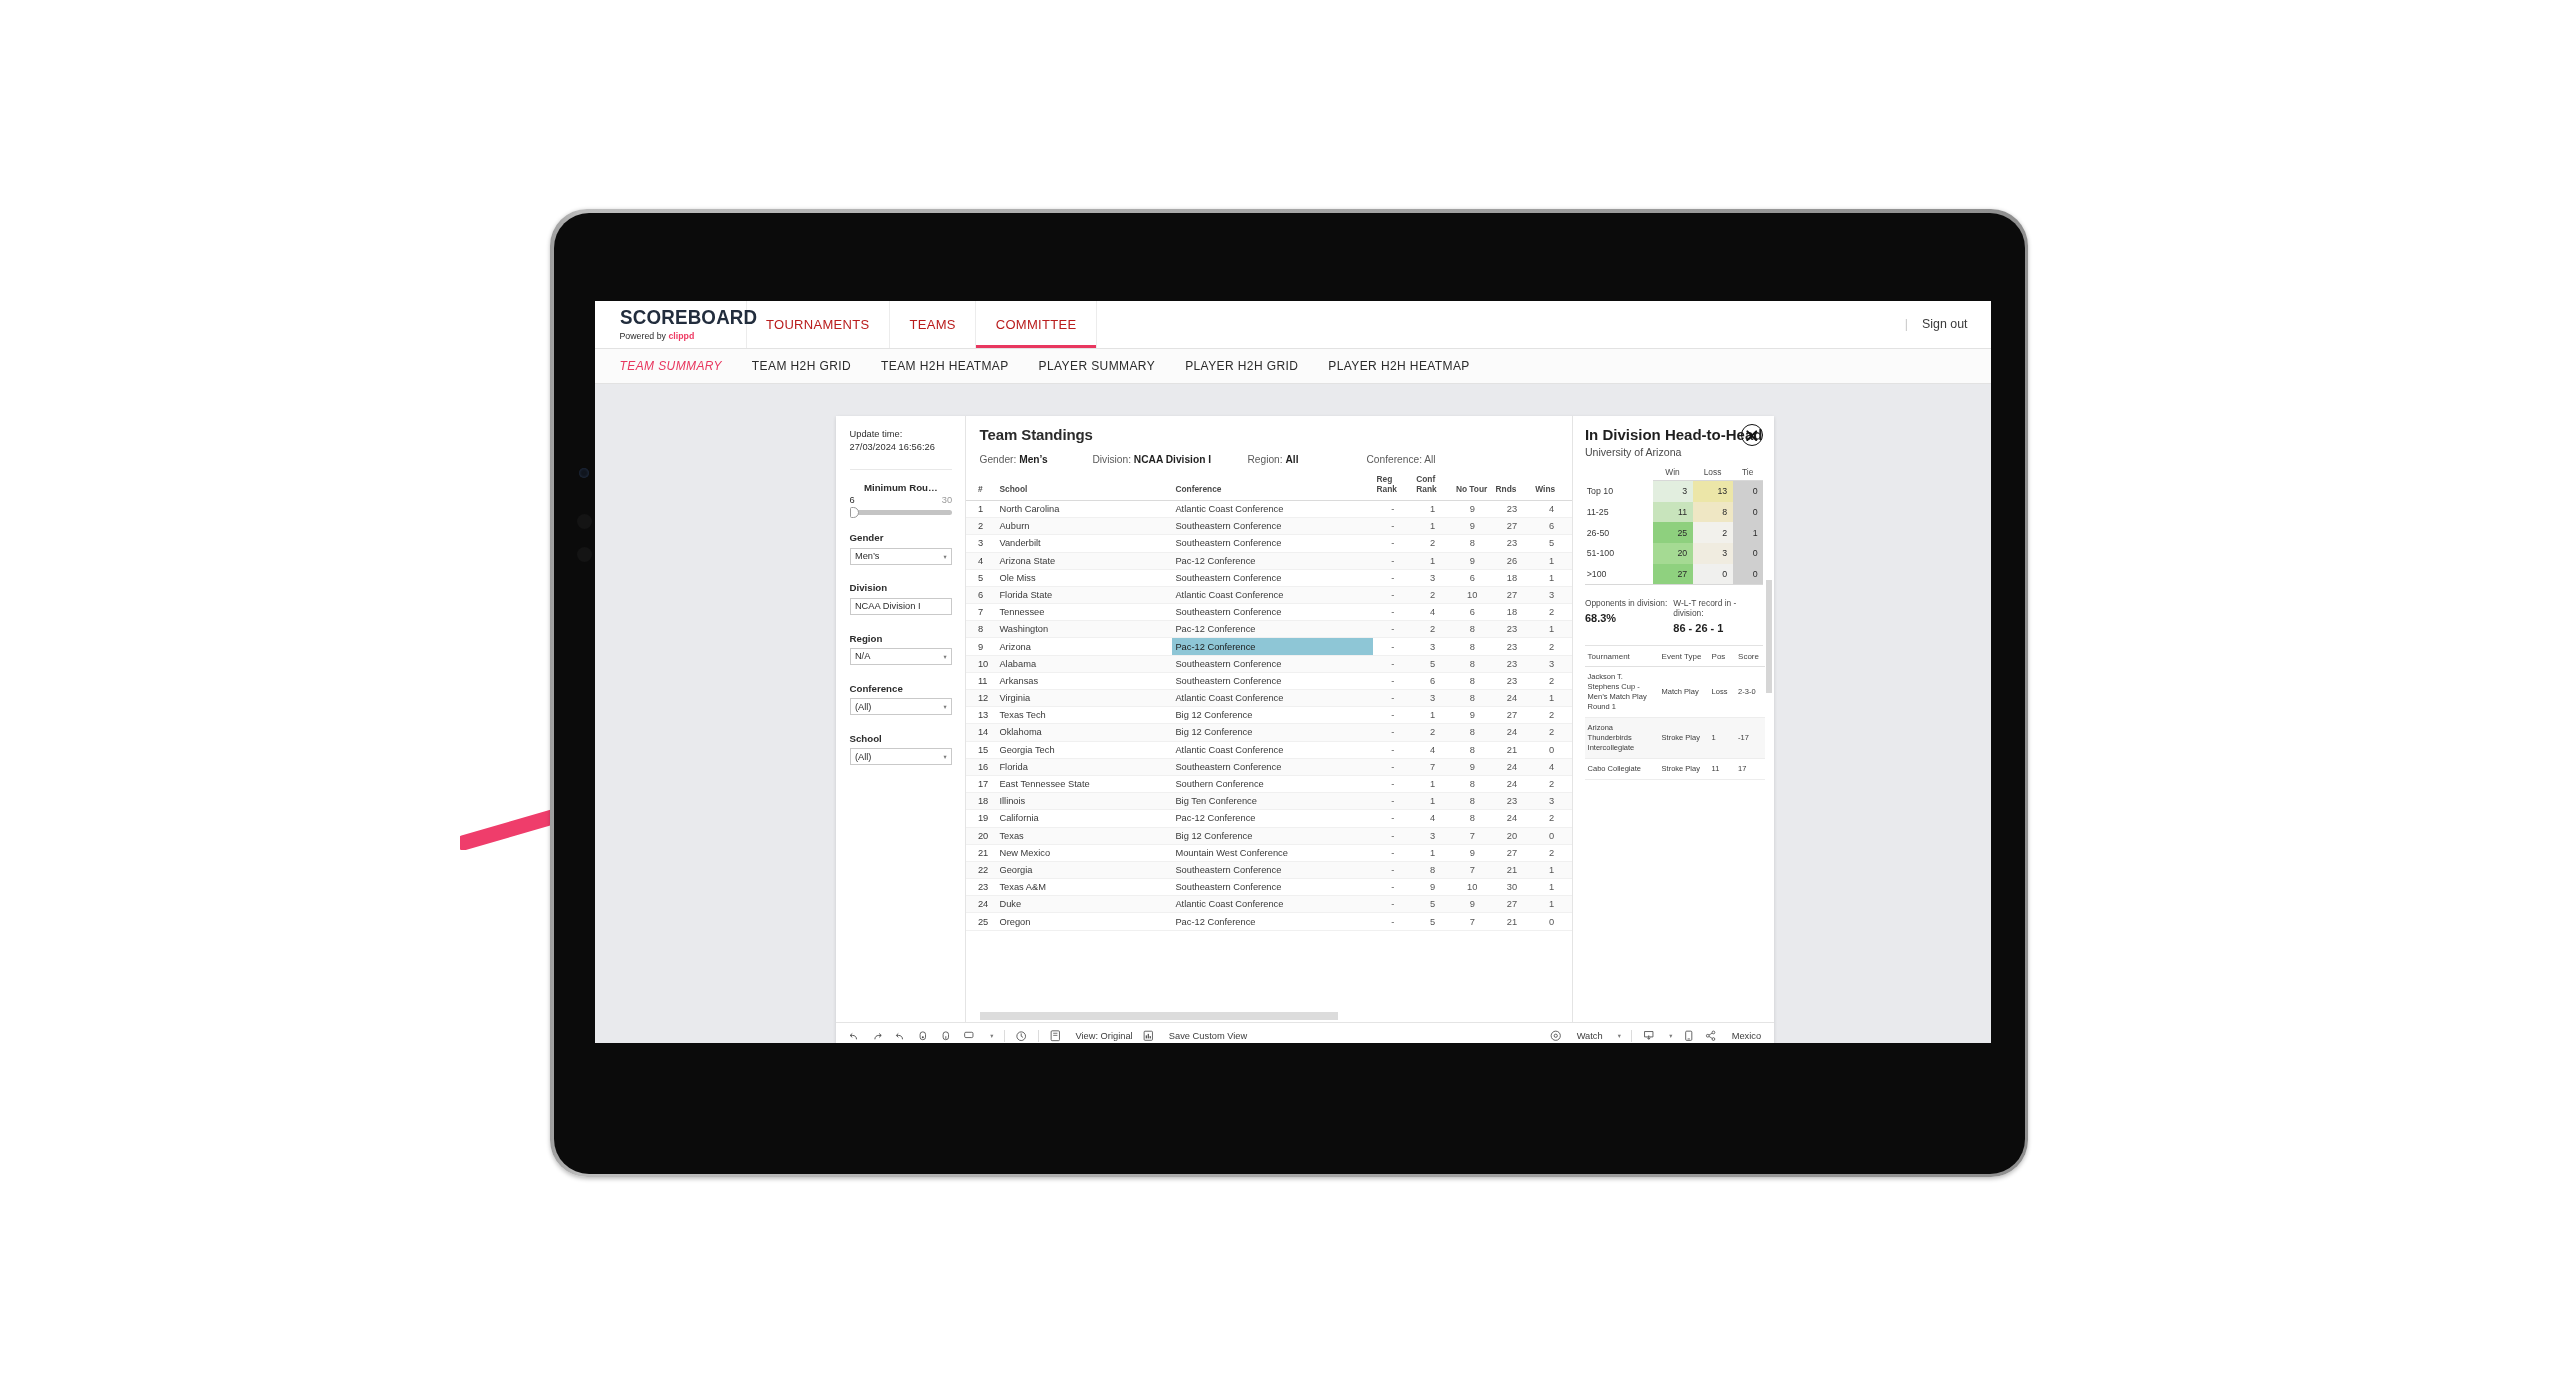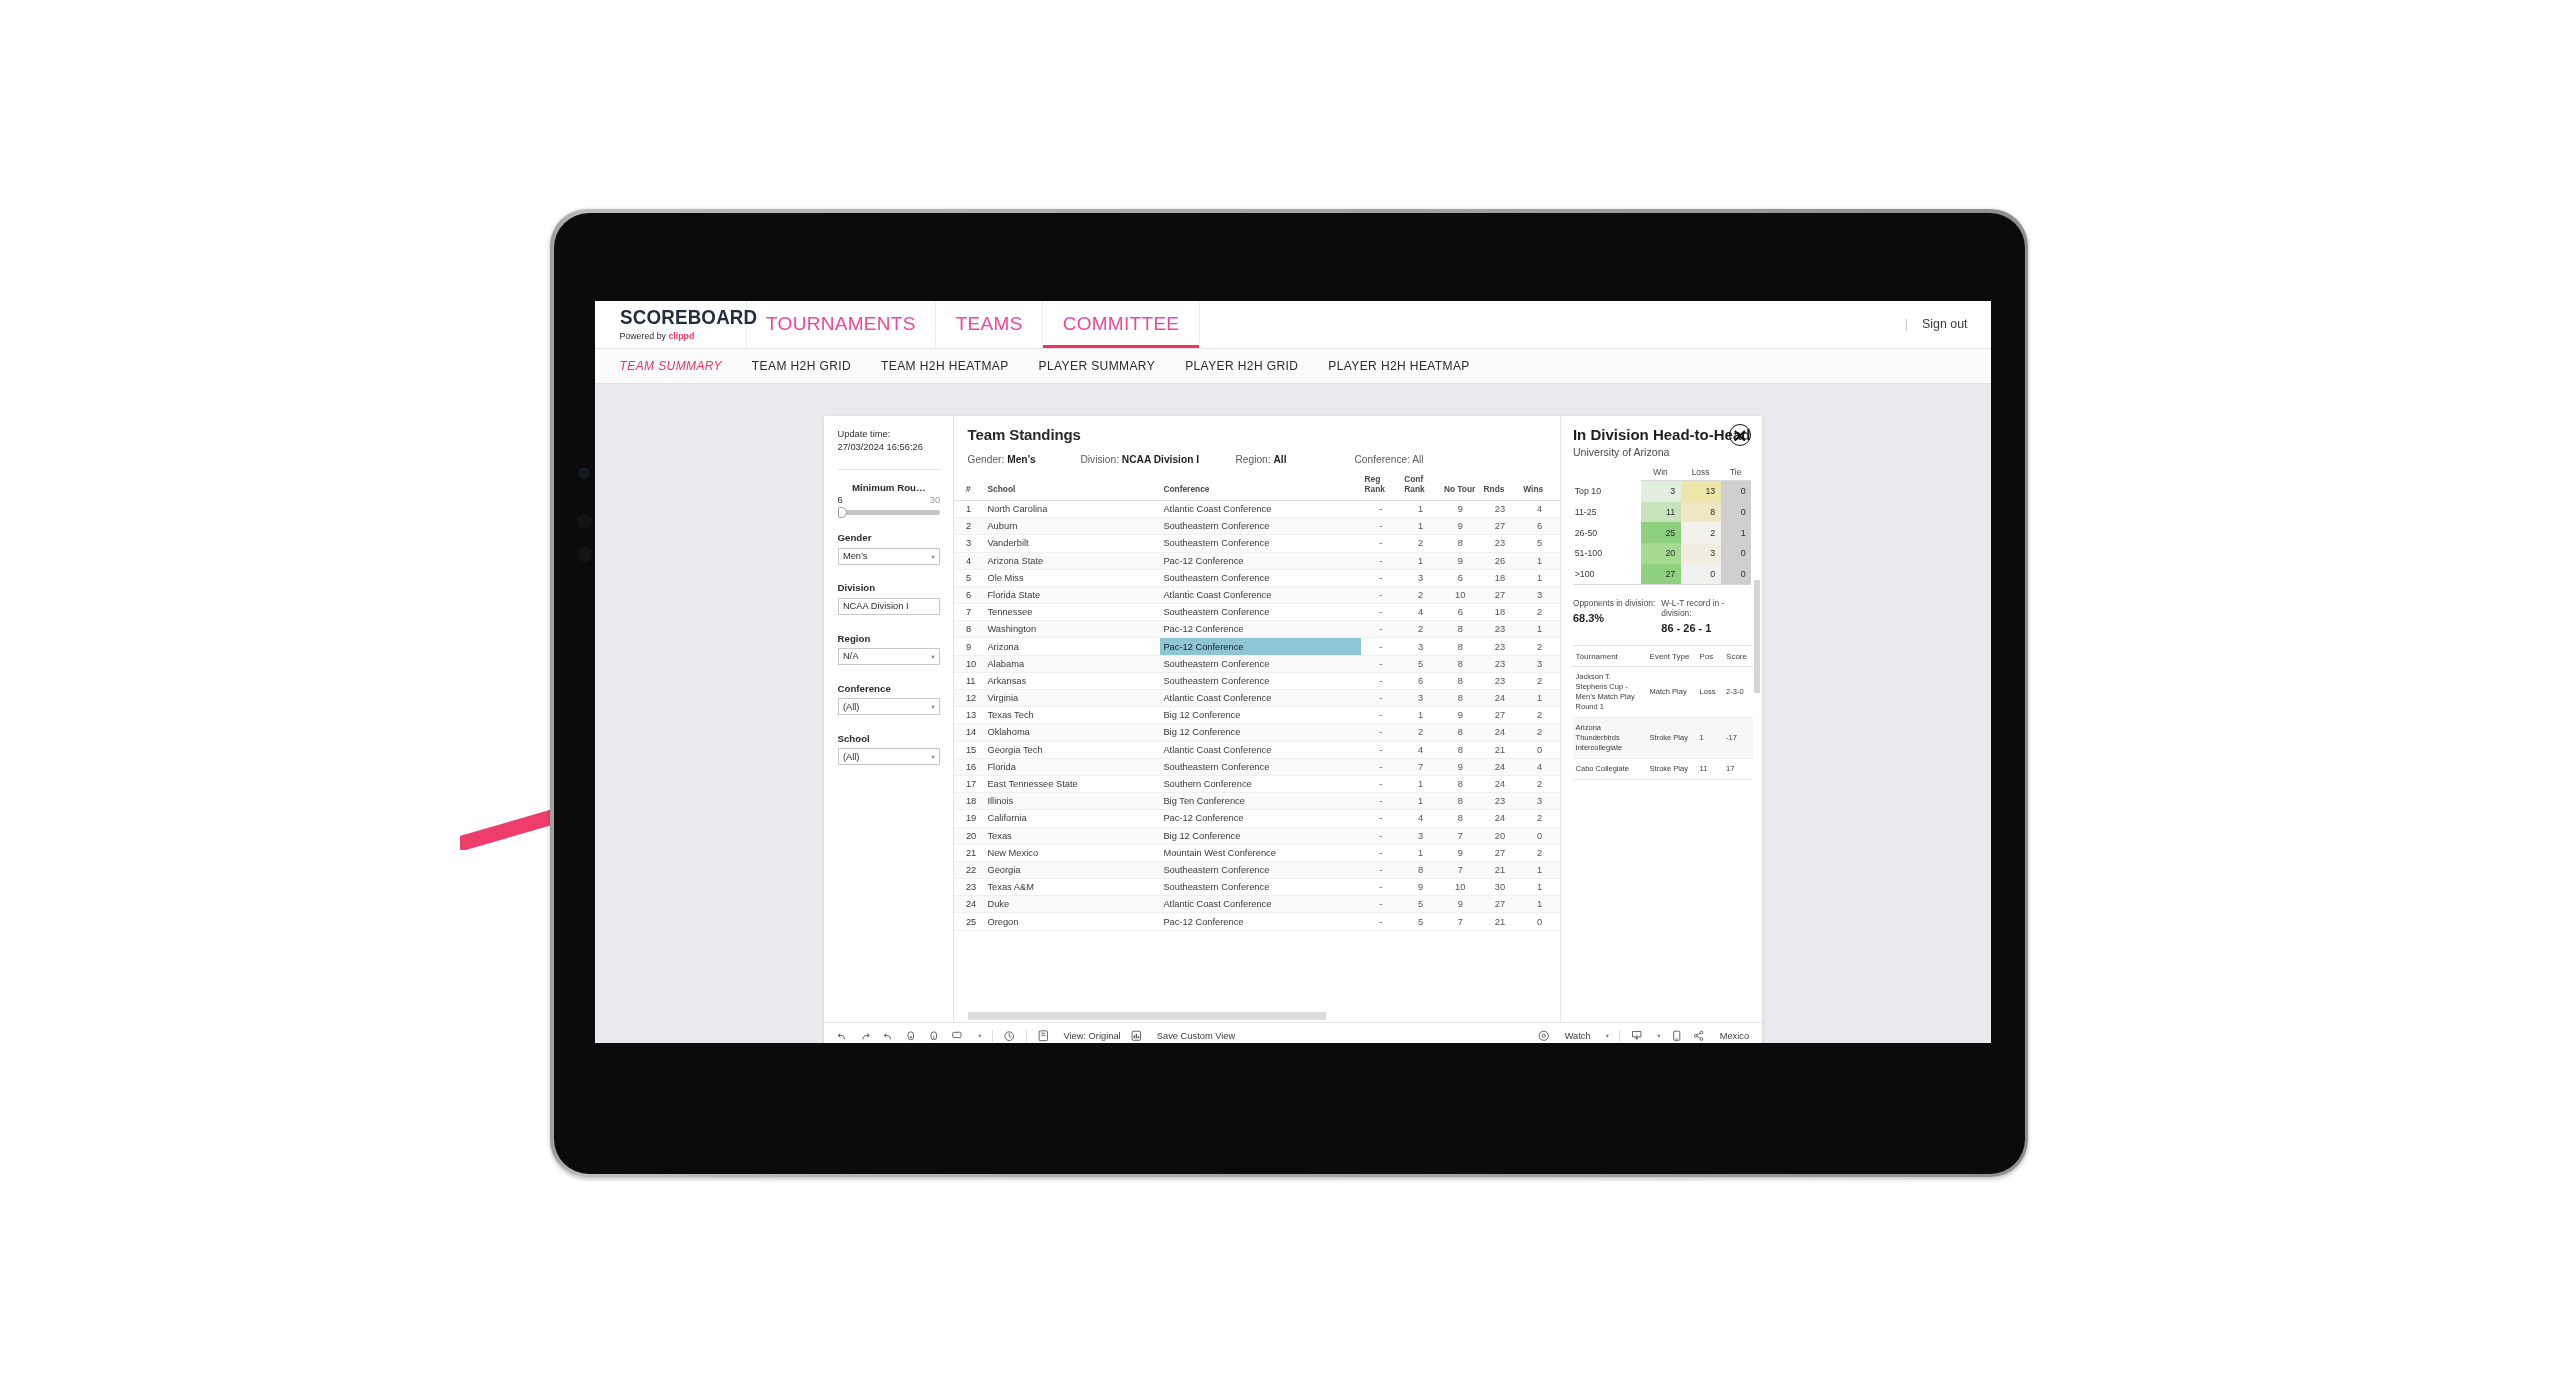--- a/index.html
+++ b/index.html
@@ -69,21 +69,21 @@
   #logo-word {
     font-family: "Liberation Sans", sans-serif;
     font-weight: 700; font-size: 20.4px; letter-spacing: 0.2px;
     color: #222d3d; line-height: 1;
     transform: scaleX(0.92); transform-origin: left center;
   }
   #logo-sub { font-size: 8.8px; color: #2b2b2b; margin-top: 2.7px; }
   #logo-sub b { color: #ee3a63; font-weight: 700; }
   .topnav-item {
     display:flex; align-items:center; padding: 0 19.5px;
-    font-size: 19px; color: #ec4899; letter-spacing: 0.3px;
+    font-size: 13px; color: #b91c1c; letter-spacing: 0.3px;
     border-right: 0.9px solid #ececec; cursor: pointer;
     position: relative;
   }
   .topnav-item.active::after {
     content:""; position:absolute; left:0; right:0; bottom:0; height:2.7px; background:#e8375f;
   }
   #signout-wrap {
     margin-left:auto; display:flex; align-items:center; gap:14px; padding-right: 23px;
     font-size: 12.4px; color:#3a3a3a;
   }
@@ -94,21 +94,21 @@
     height: 35px; background:#fbfbfb; border-bottom:0.9px solid #e2e2e2;
     display:flex; align-items:center; padding-left: 25px; gap: 30px;
   }
   .subnav-item { font-size: 12px; color:#2b2b2b; letter-spacing:0.4px; cursor:pointer; }
   .subnav-item.active { color:#e8375f;font-style:italic; }
 
   
   #content { position:relative; height: calc(100% - 84px); }
 
   #viz {
-    position:absolute; left: 229px; top: 32px;
+    position:absolute; left: 241px; top: 32px;
     width: 938px; height: 633px;
     background:#fff; box-shadow: 0 0.9px 3.5px rgba(0,0,0,0.14);
     display:flex; flex-direction:column;
   }
   #viz-body { flex:1; display:flex; min-height:0; }
 
   
   #filters {
     width: 130px; border-right:0.9px solid #e4e4e4; padding: 12.4px 12.4px 0 14px;
     font-size: 9.7px; color:#2c2c2c; flex-shrink:0;

